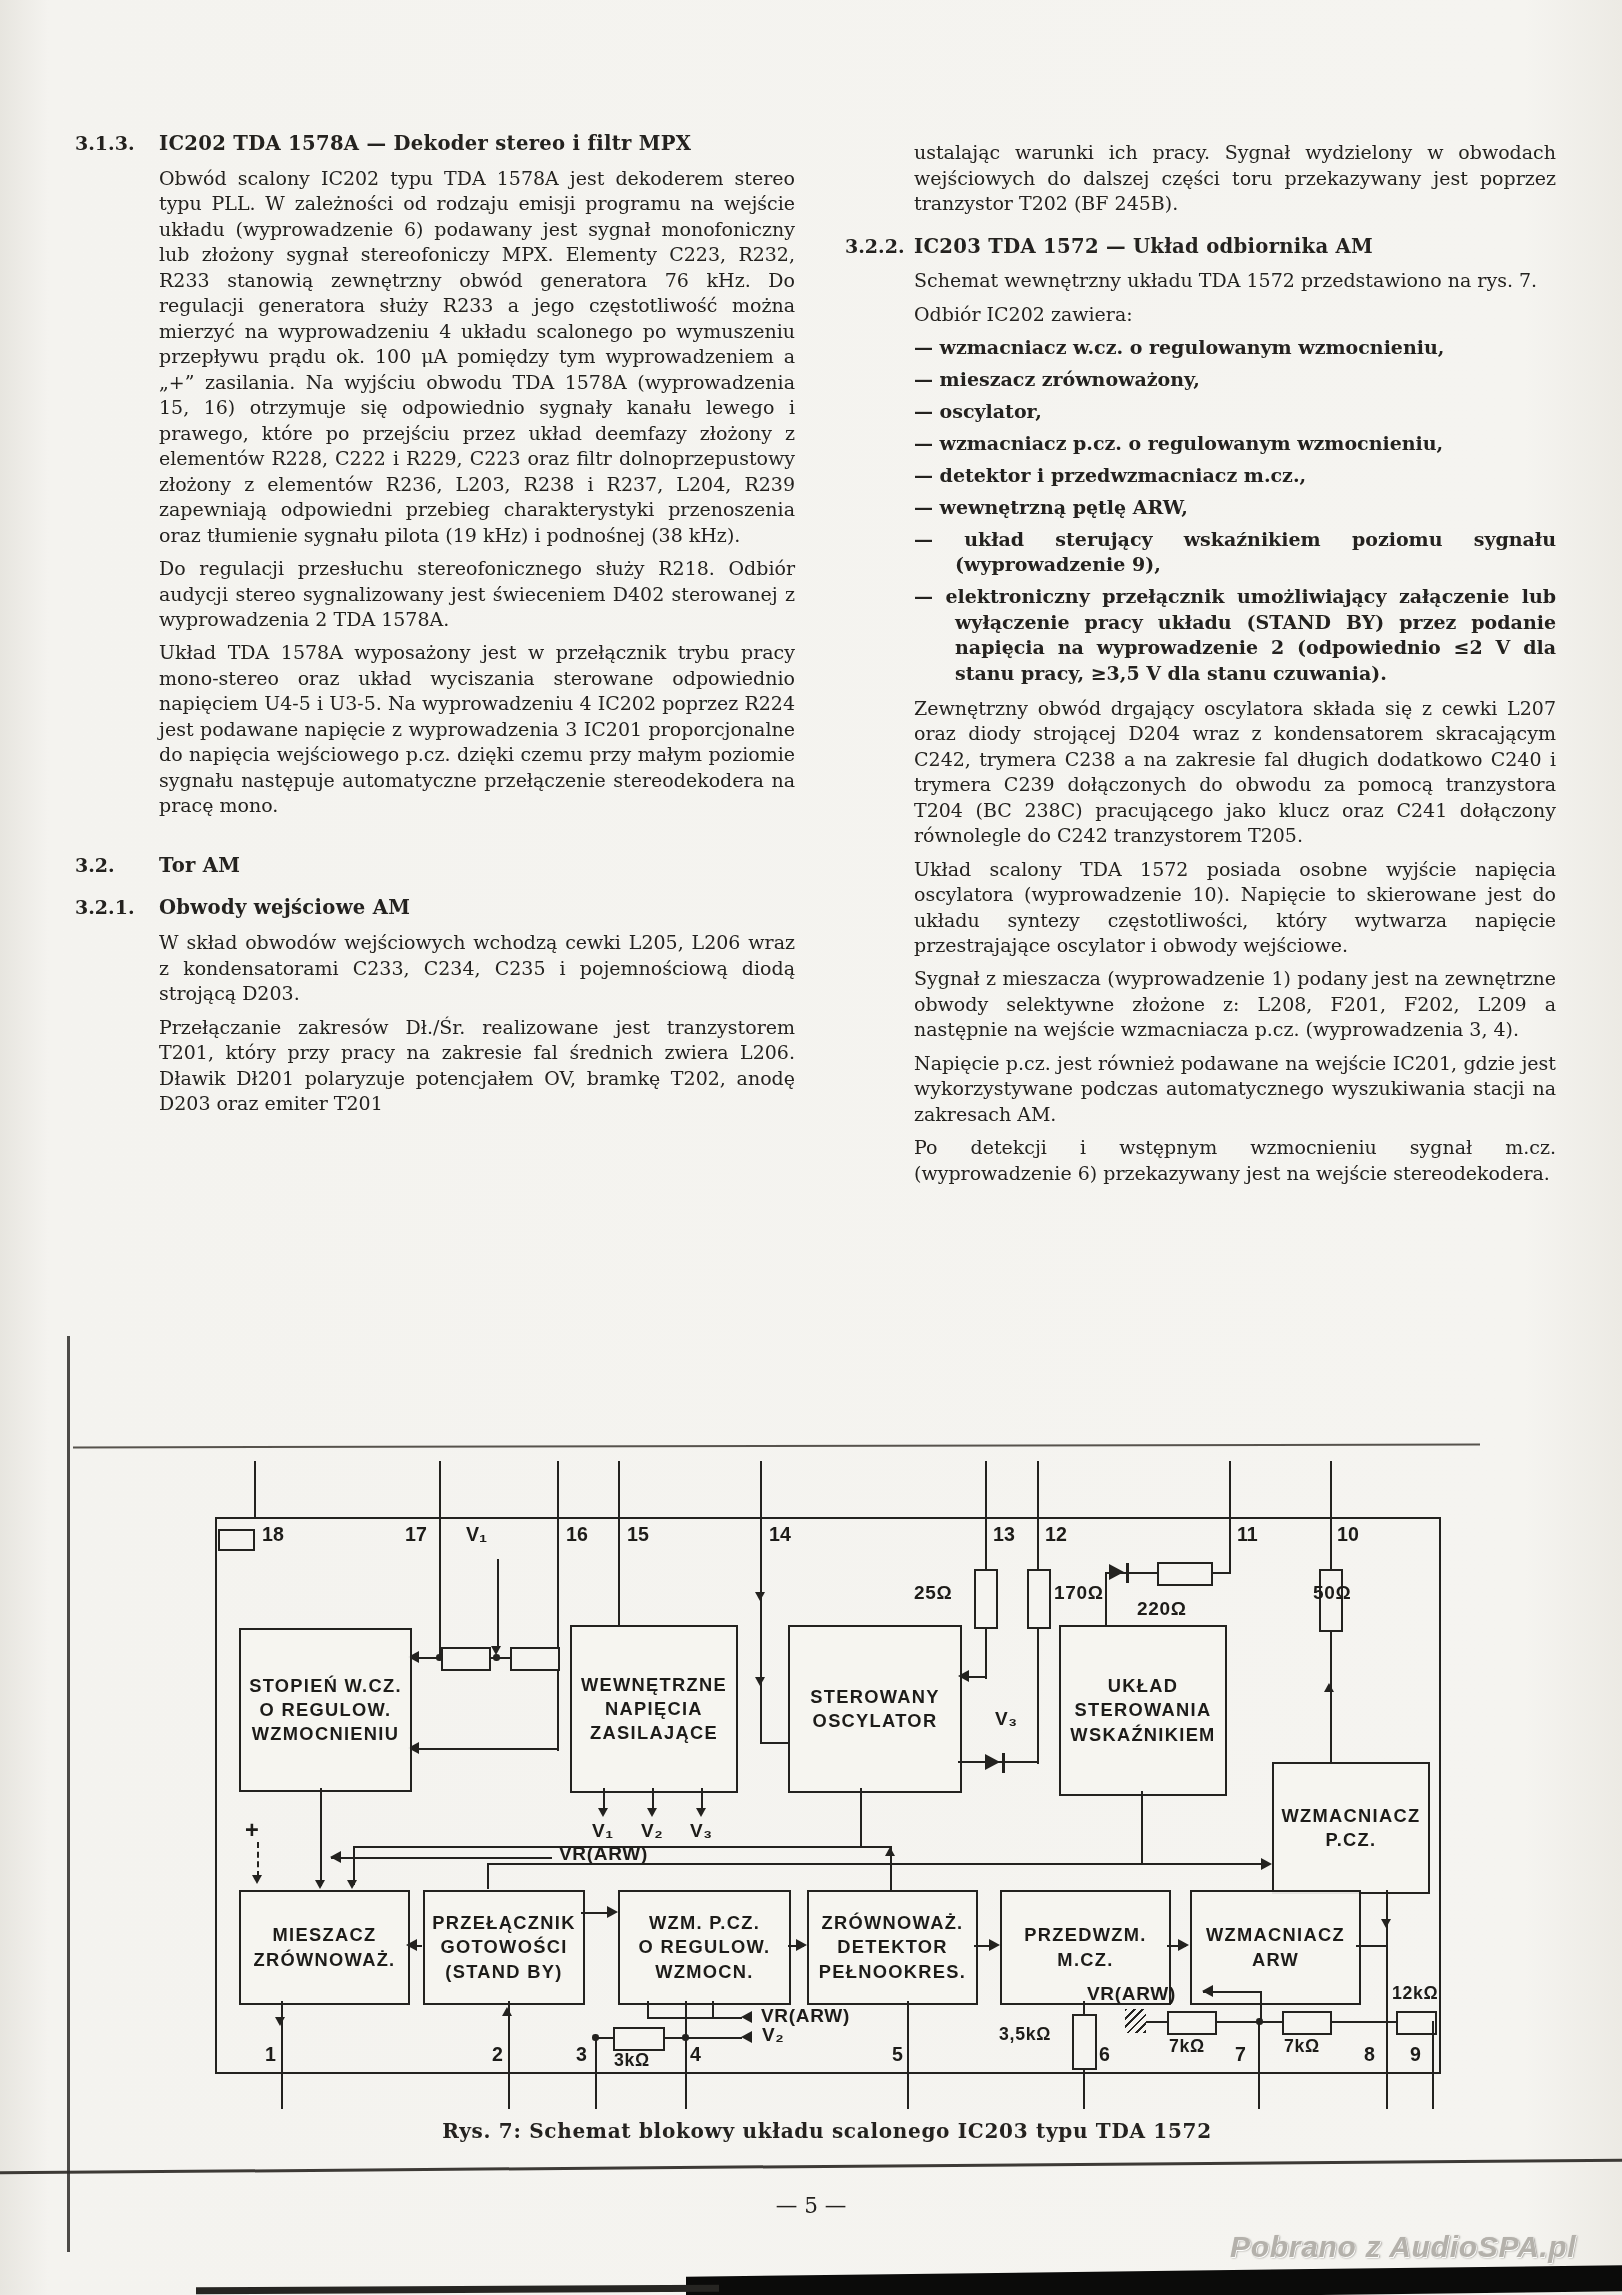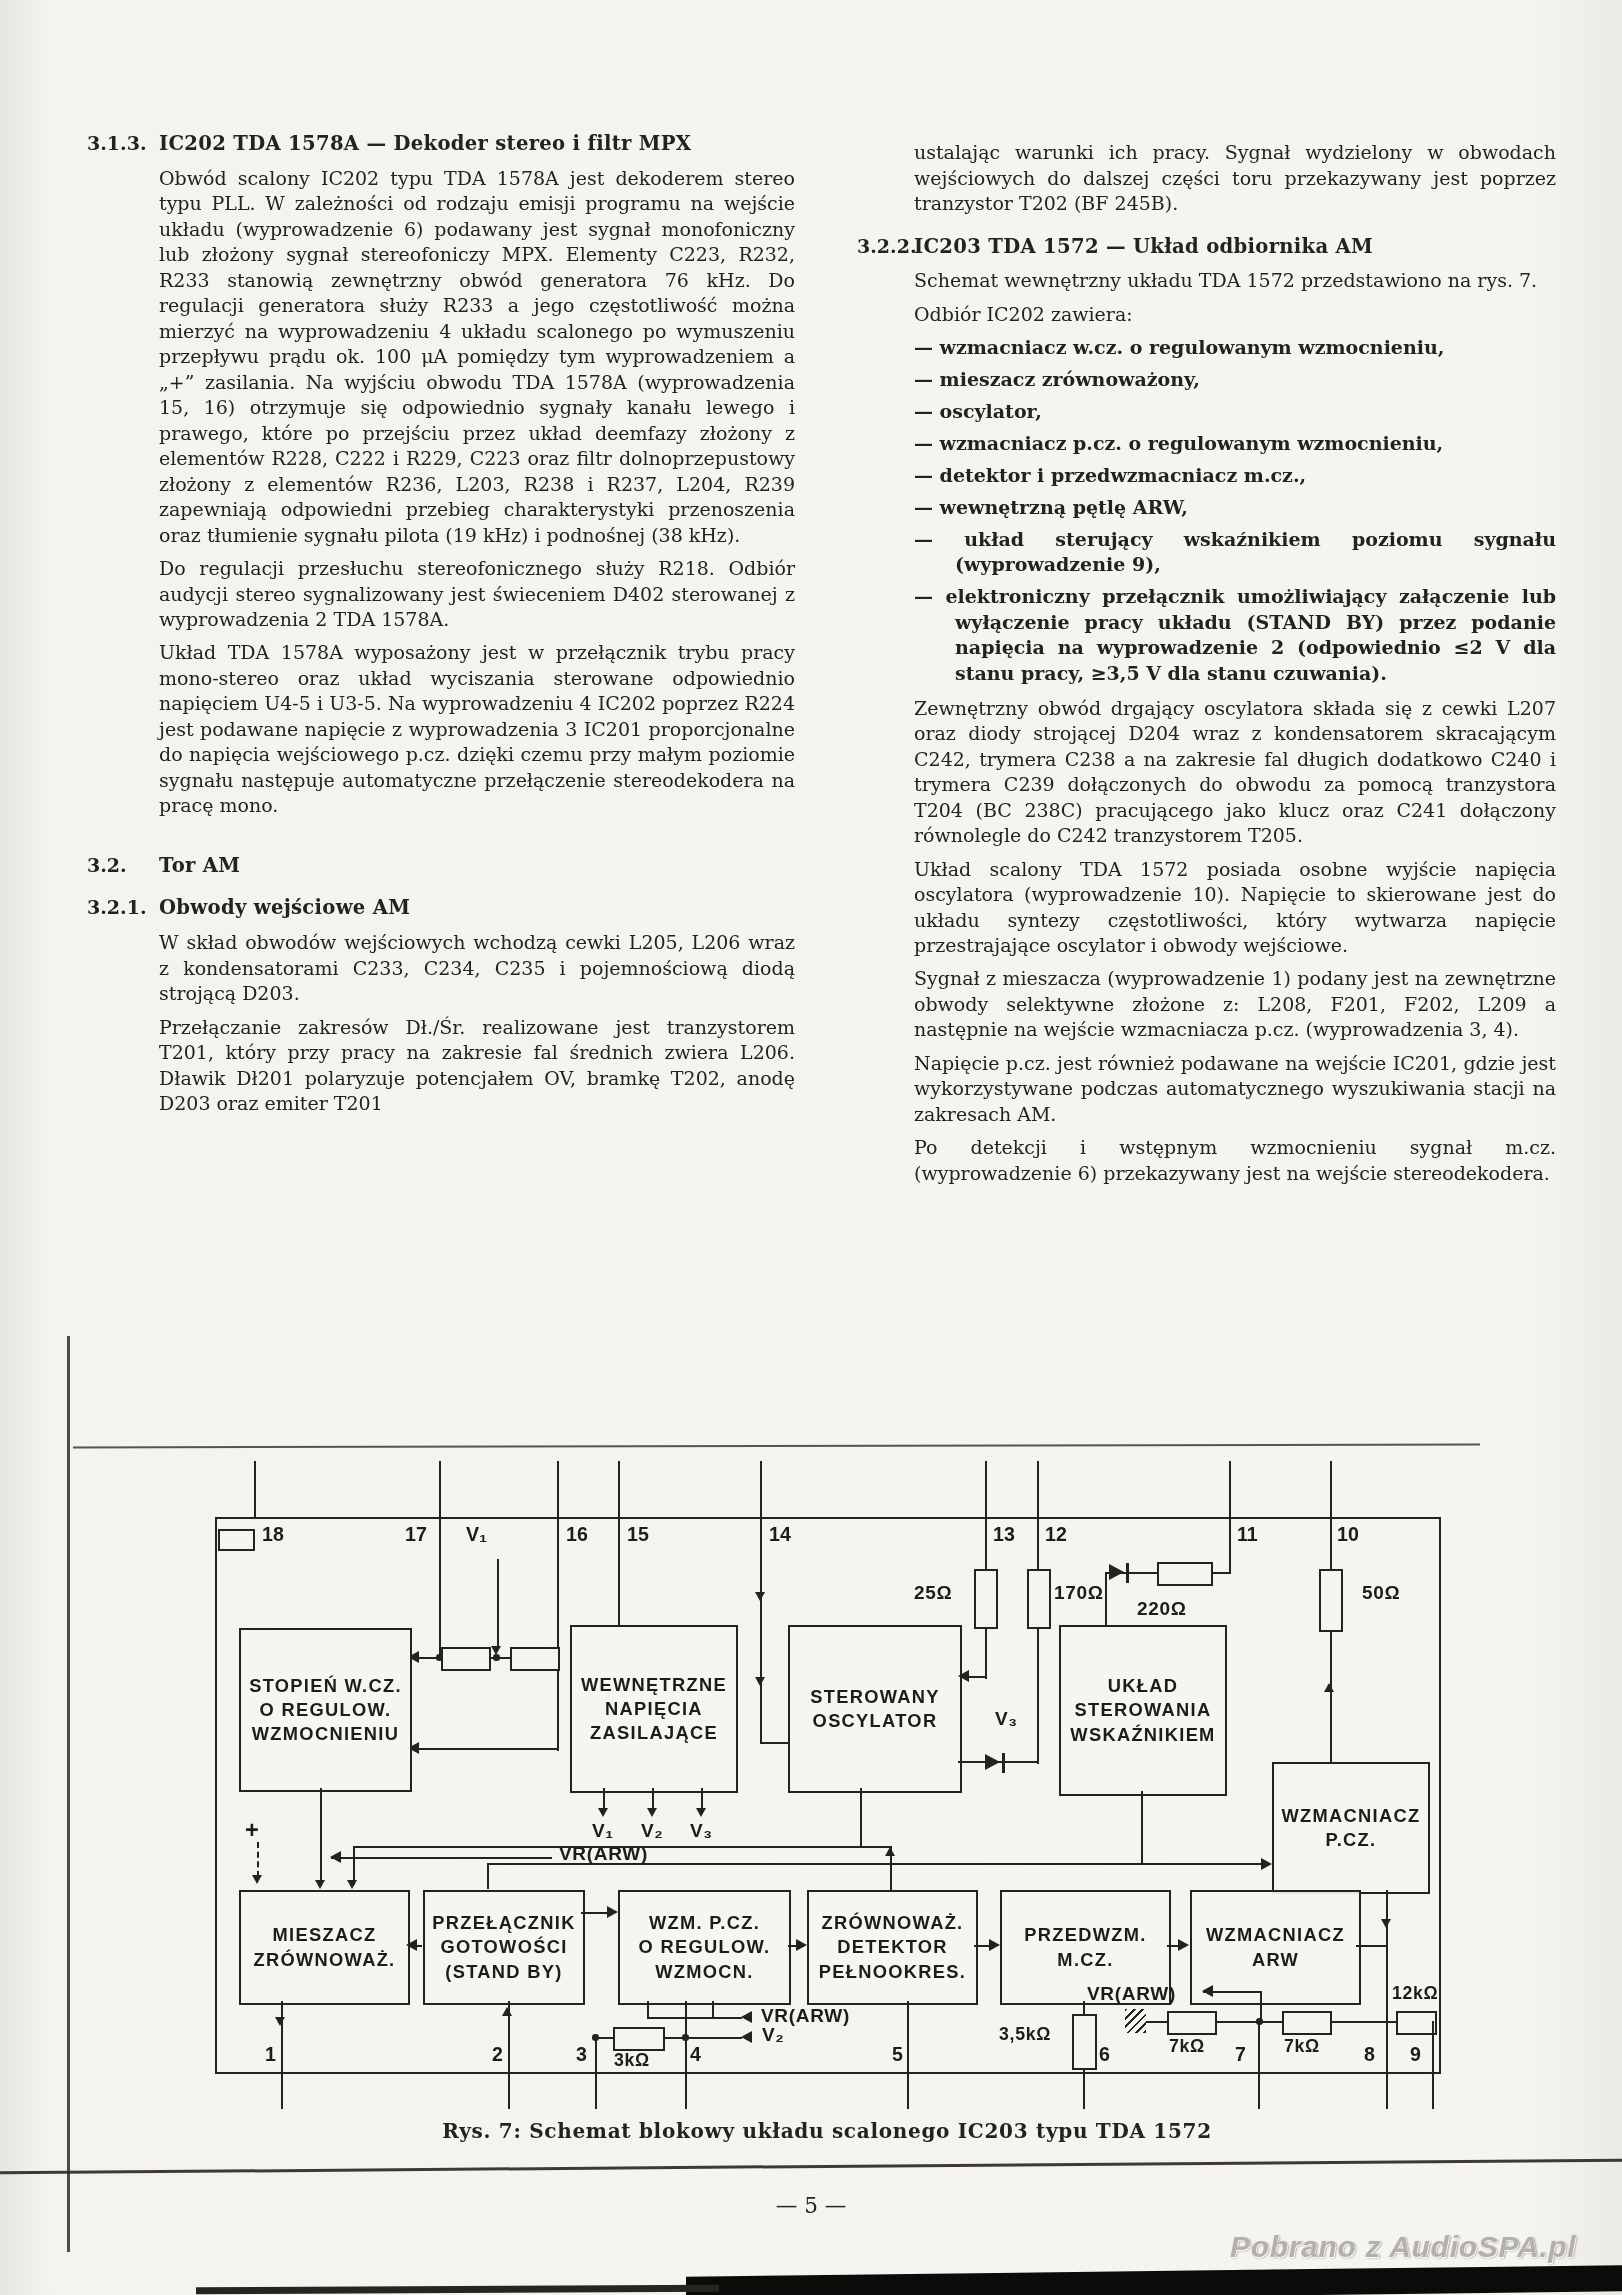--- a/index.html
+++ b/index.html
@@ -5,21 +5,21 @@
   html,body{margin:0;padding:0;background:#888;}
   #page{position:relative;width:1622px;height:2295px;overflow:hidden;
         background:linear-gradient(90deg,#e7e5df 0,#f4f3ef 3%,#f5f4f0 94%,#eceae4 100%);
         font-family:"DejaVu Serif","Liberation Serif",serif;color:#24221f;}
   
   .col{position:absolute;text-align:justify;font-size:19px;line-height:25.5px;}
   #col-left{left:75px;top:131px;width:720px;}
   #col-right{left:845px;top:140px;width:711px;}
   .sec{position:relative;padding-left:84px;}
   #col-right .sec{padding-left:69px;}
-  .sec-num{position:absolute;left:12px;top:0;font-weight:bold;}
+  .sec-num{position:absolute;left:0;top:0;font-weight:bold;}
   h3.hd{margin:0 0 9.2px 0;font-size:19.6px;font-weight:bold;letter-spacing:0.3px;}
   .col p{margin:0 0 7.9px 0;}
   .gap-lg{margin-top:34px;}
   .gap-md{margin-top:17px;}
   ul.dashlist{list-style:none;margin:2.6px 0 9.2px 0;padding:0;font-weight:bold;}
   ul.dashlist li{margin:0 0 6.5px 0;padding-left:41px;text-indent:-41px;}
   
   #diagram{position:absolute;left:189px;top:1461px;width:1276px;height:654px;}
   .dgb{position:absolute;left:26px;top:56px;width:1222px;height:553px;border:2.6px solid #23221f;}
   .blk{position:absolute;border:2.6px solid #23221f;background:rgba(245,244,240,.93);
@@ -144,21 +144,21 @@
     <i class="dot" style="left:247px;top:193px"></i>
 
     <i class="hl" style="left:229px;top:287px;width:139px"></i>
     <i class="al" style="left:219px;top:281px"></i>
 
     <i class="rbox" style="left:785px;top:108px;width:19.6px;height:56px"></i>
     <span class="dlab" style="left:725px;top:121px">25Ω</span>
     <i class="rbox" style="left:838px;top:108px;width:19.6px;height:56px"></i>
     <span class="dlab" style="left:865px;top:121px">170Ω</span>
     <i class="rbox" style="left:1130px;top:108px;width:19.6px;height:59px"></i>
-    <span class="dlab" style="left:1173px;top:121px">50Ω</span>
+    <span class="dlab" style="left:1124px;top:121px">50Ω</span>
 
     <i class="hl" style="left:916px;top:111px;width:124px"></i>
     <i class="tri" style="left:920px;top:103px"></i>
     <i class="vl" style="left:937px;top:102px;height:19.6px;width:2.6px"></i>
     <i class="rbox" style="left:968px;top:101px;width:52px;height:20px"></i>
     <span class="dlab" style="left:948px;top:137px">220Ω</span>
     <i class="vl" style="left:916px;top:111px;height:53px"></i>
 
     <div class="blk" style="left:50px;top:167px;width:169px;height:160px">STOPIEŃ W.CZ.
 O REGULOW.

